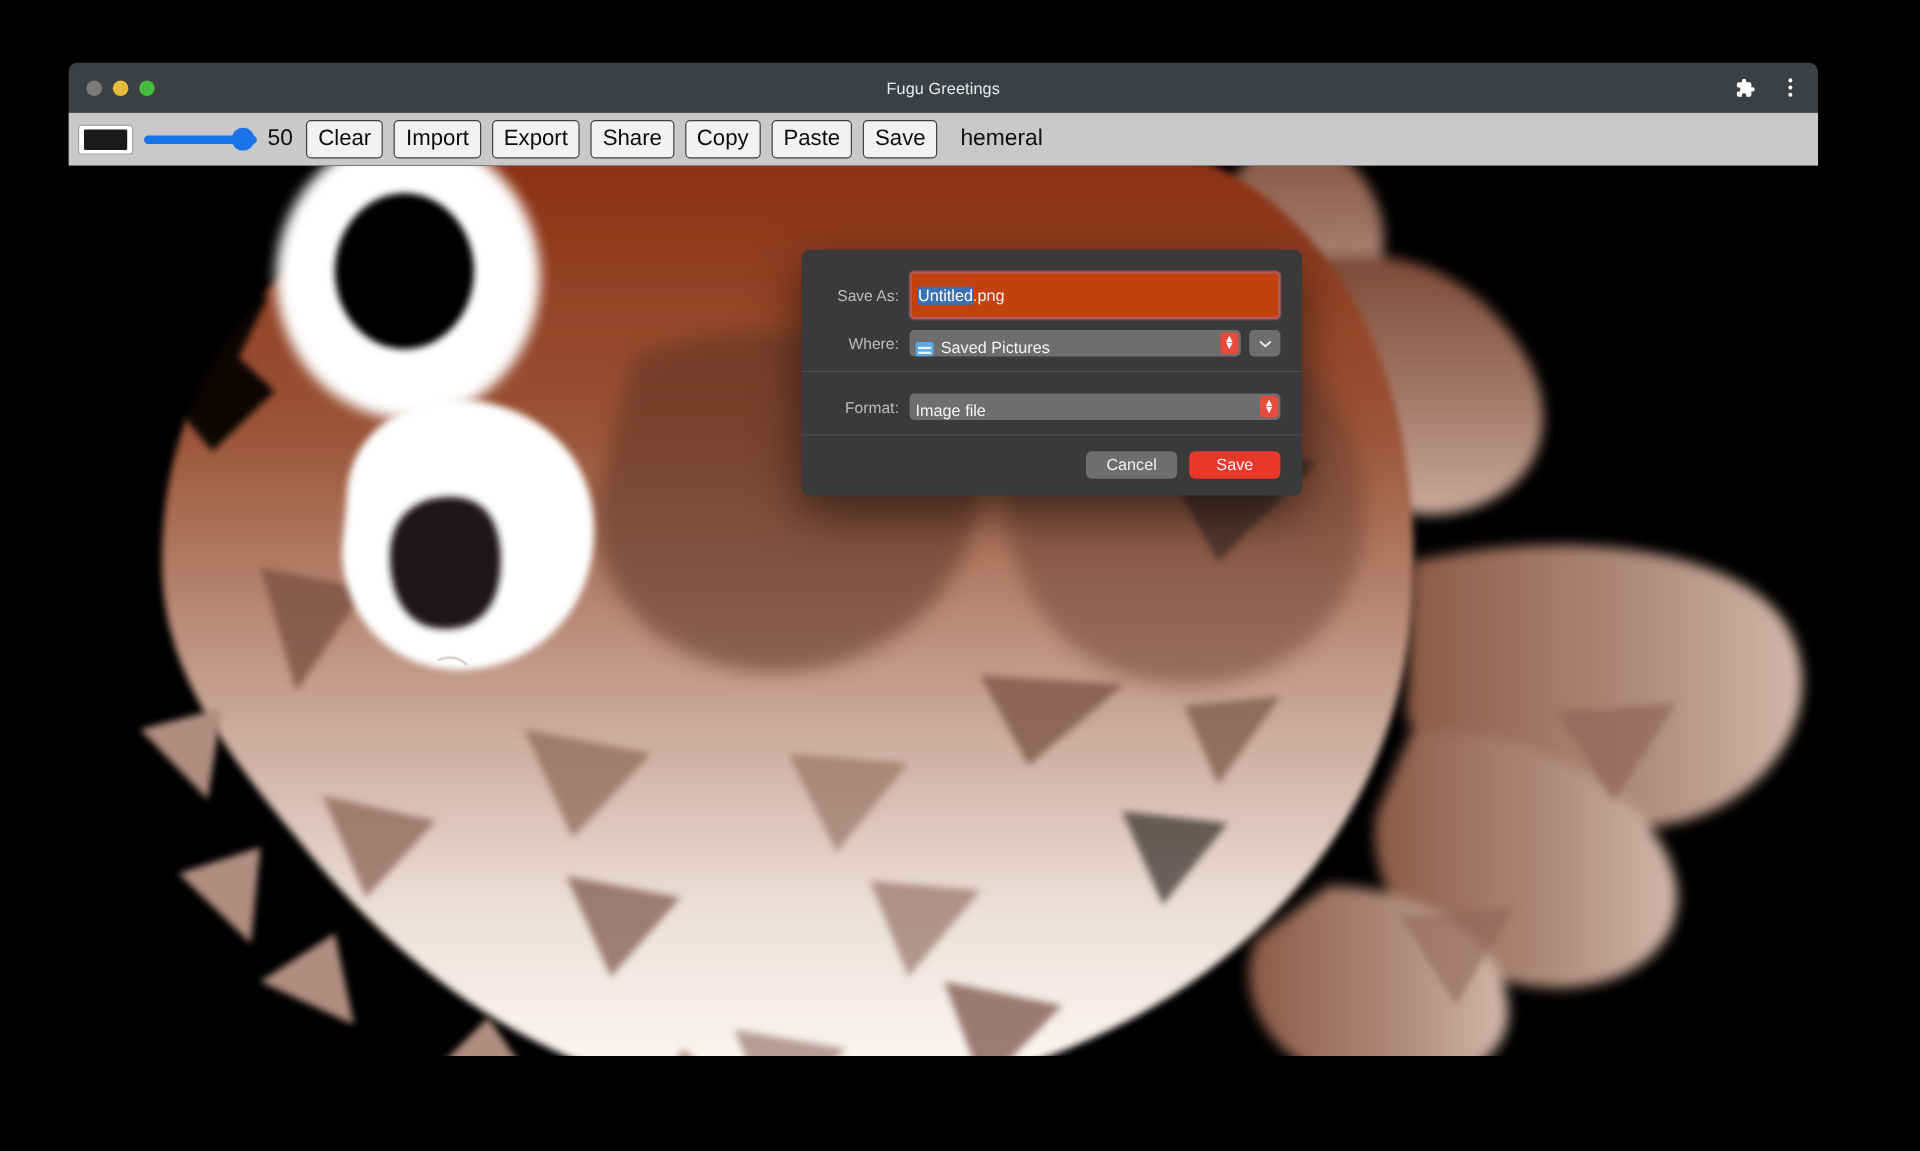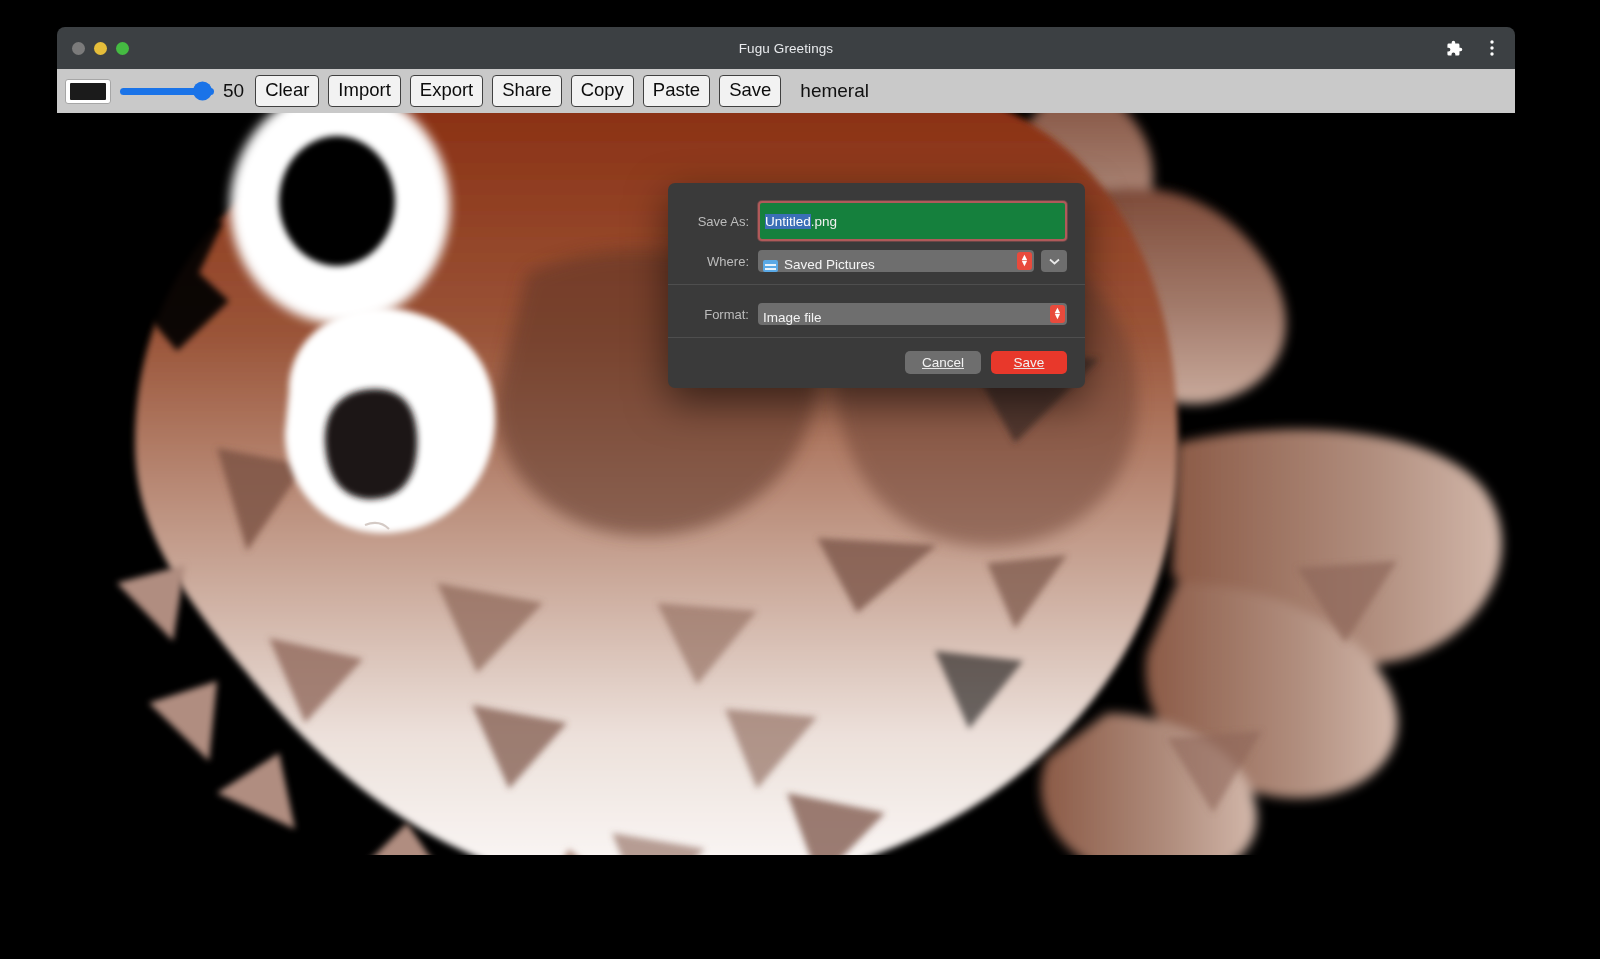--- a/index.html
+++ b/index.html
@@ -14,21 +14,21 @@
   #desktop {
     position: relative;
     width: 1600px; height: 959px;
     background: #000000;
     border-radius: 34px;
   }
 
   
   #window {
     position: absolute;
-    left: 57px; top: 27px;
+    left: 57px; top: 52px;
     width: 1458px; height: 828px;
     border-radius: 8px 8px 0 0;
     overflow: hidden;
     box-shadow: 0 10px 45px rgba(0,0,0,0.75);
     background: #000;
   }
 
   
   #titlebar {
     position: relative;
@@ -167,21 +167,21 @@
     width: 72px;
     text-align: right;
     padding-right: 9px;
     color: #bcbcbc;
     font-size: 13px;
     flex: none;
   }
   .dlg-field {
     flex: 1;
     height: 22px;
-    background: #15803d;
+    background: #c2410c;
     border: 1px solid #5c5c5c;
     border-radius: 4px;
     display: flex;
     align-items: center;
     padding: 18px 5px;
     font-size: 13.5px;
     color: #f0f0f0;
     overflow: hidden;
   }
   .dlg-field.focused {
@@ -245,21 +245,20 @@
     font-size: 10px;
     color: #e9e9e9;
     flex: none;
   }
   .dlg-sep { height: 1px; background: #4e4e4e; }
   .dlg-actions {
     padding: 13px 18px 14px;
     display: flex;
     justify-content: flex-end;
     gap: 10px;
-    text-decoration: underline;
   }
   .dlg-btn {
     min-width: 76px;
     height: 23px;
     border-radius: 5px;
     font-size: 13.5px;
     display: flex;
     align-items: center;
     justify-content: center;
     color: #f2f2f2;

